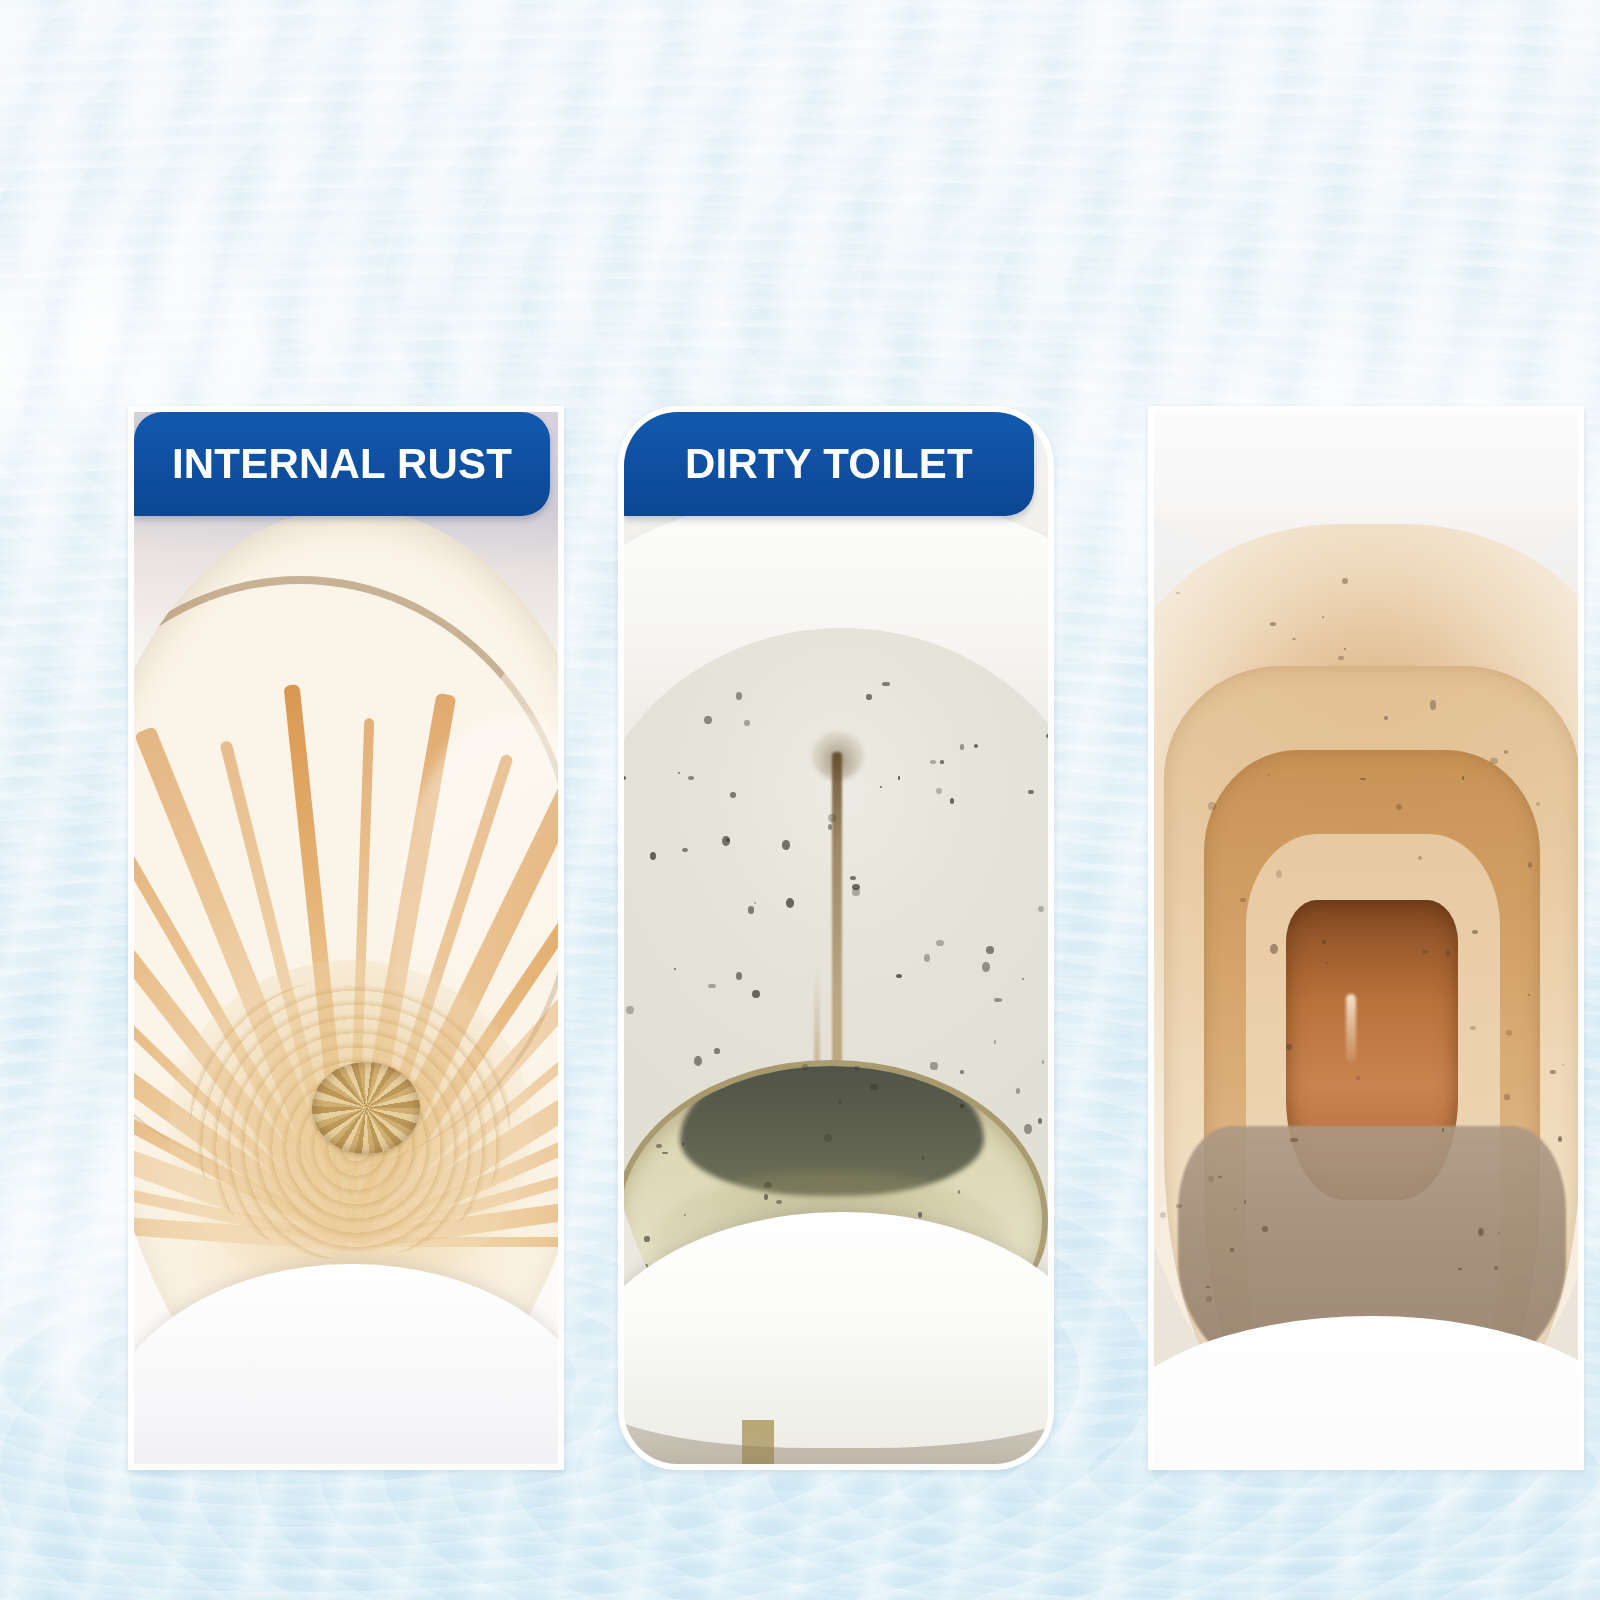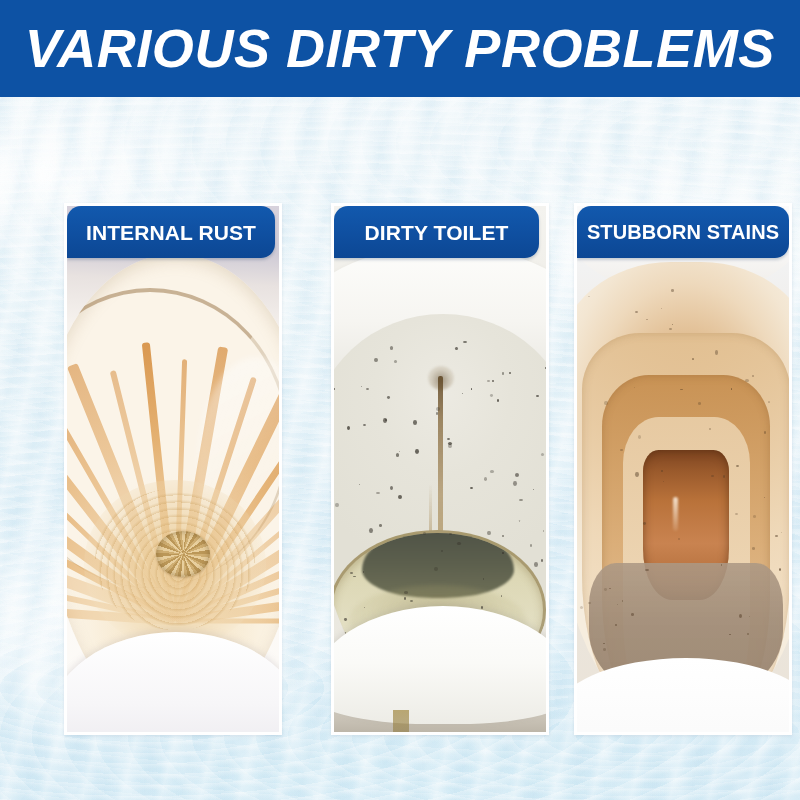--- a/index.html
+++ b/index.html
@@ -113,21 +113,21 @@
     top: 0;
     width: 218px;
     height: 532px;
     background: #ffffff;
     border: 3px solid #ffffff;
     box-sizing: border-box;
     box-shadow: 0 1px 3px rgba(60,90,120,0.13);
     overflow: hidden;
   }
   .card-1 { left: 36px; }
-  .card-2 { left: 303px; }
+  .card-2 { left: 281px; border-radius: 30px; }
   .card-3 { left: 546px; }
 
   .photo {
     position: absolute;
     inset: 0;
     overflow: hidden;
   }
 
   .badge {
     position: absolute;
@@ -472,23 +472,20 @@
     border-radius: 50%;
   }
 </style>
 </head>
 <body>
 
 <div class="poster">
 
   <div class="water-bg"></div>
 
-  <div class="banner">
-    <div class="banner-title">VARIOUS DIRTY PROBLEMS</div>
-  </div>
 
 
   <div class="cards">
 
     <div class="card card-1">
       <div class="photo p1">
         <div class="bowl">
           <div class="rim"></div>
           <div class="streaks" id="p1streaks">
               <div class="streak" style="width: 9px; height: 250px; margin-left: -4.5px; transform: rotate(-86deg); opacity: 0.67;"></div>
@@ -710,19 +707,16 @@
               <div class="speck" style="width: 2.7px; height: 2.7px; left: 44.1%; top: 5.8%; opacity: 0.7;"></div>
               <div class="speck" style="width: 3.4px; height: 2.4px; left: 76%; top: 60.7%; opacity: 0.54;"></div>
               <div class="speck" style="width: 2.5px; height: 2.3px; left: 59.9%; top: 45.3%; opacity: 0.56;"></div>
               <div class="speck" style="width: 2.6px; height: 1.8px; left: 48.2%; top: 93%; opacity: 0.92;"></div>
               <div class="speck" style="width: 1.7px; height: 1.2px; left: 34.3%; top: 12.1%; opacity: 0.6;"></div>
               <div class="speck" style="width: 3px; height: 2.8px; left: 32.9%; top: 55.3%; opacity: 0.73;"></div>
             </div>
         </div>
         <div class="bottomwhite"></div>
       </div>
-      <div class="badge badge-3">
-        <span class="badge-label">STUBBORN STAINS</span>
-      </div>
     </div>
 
   </div>
 </div>
 
 </body></html>

